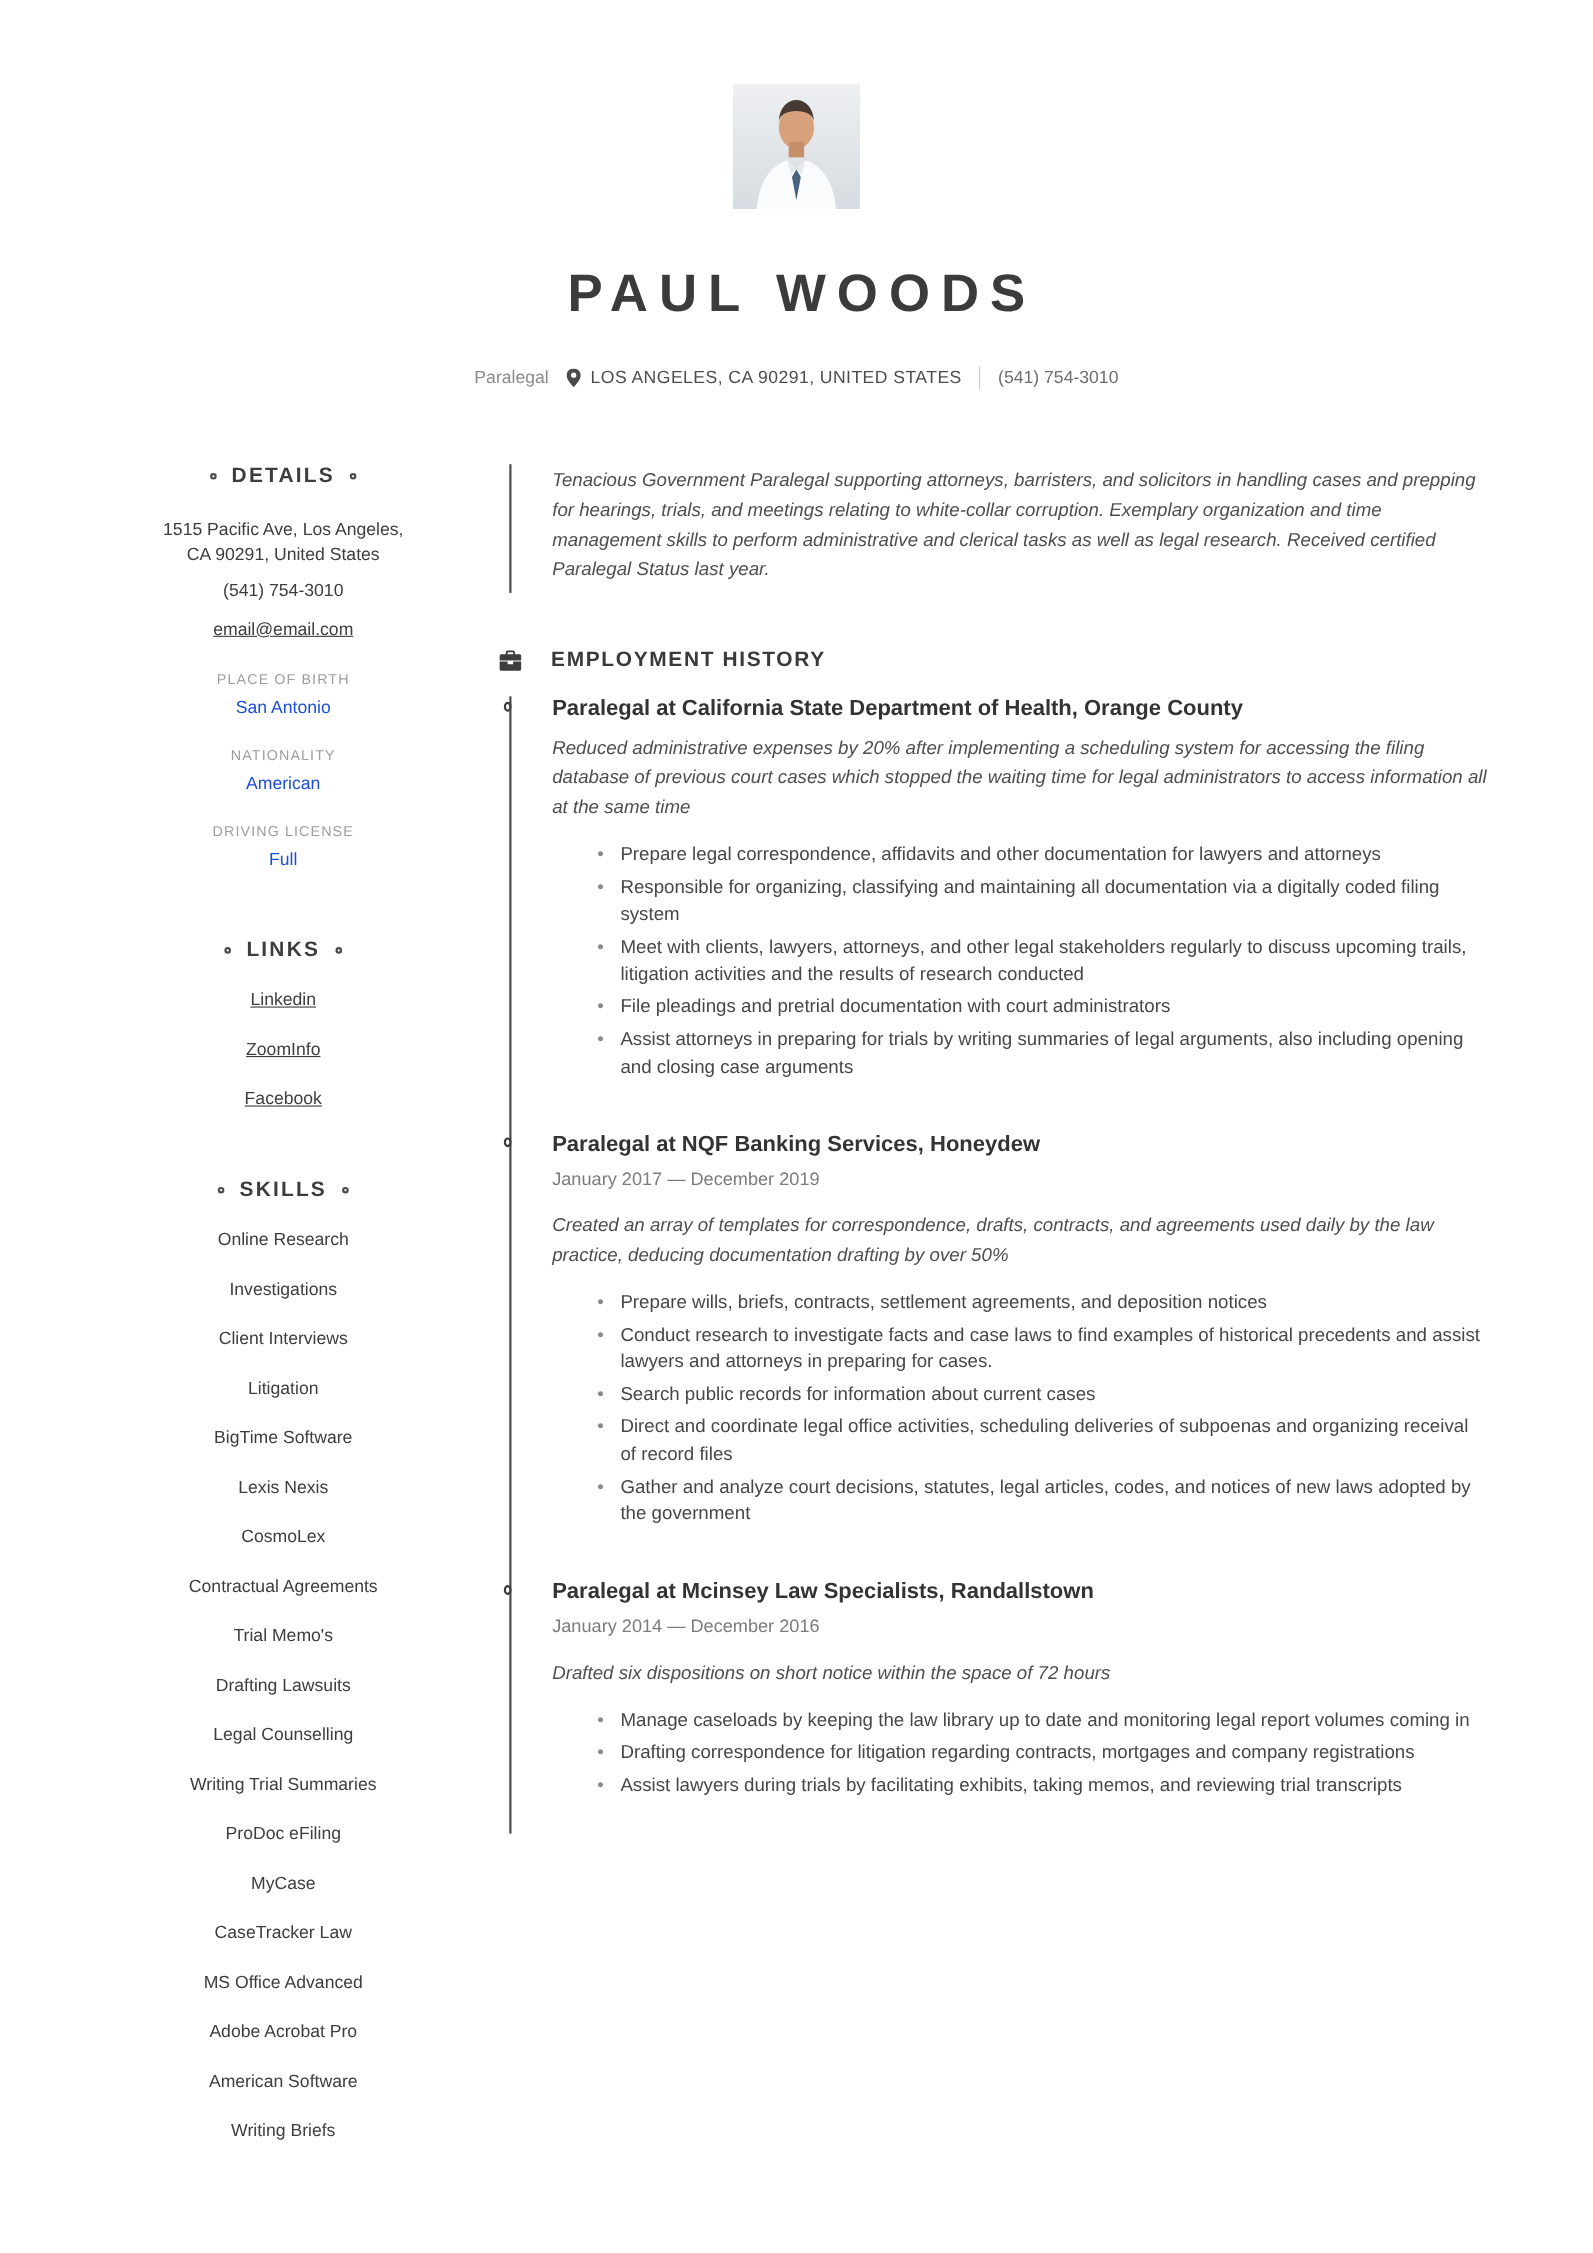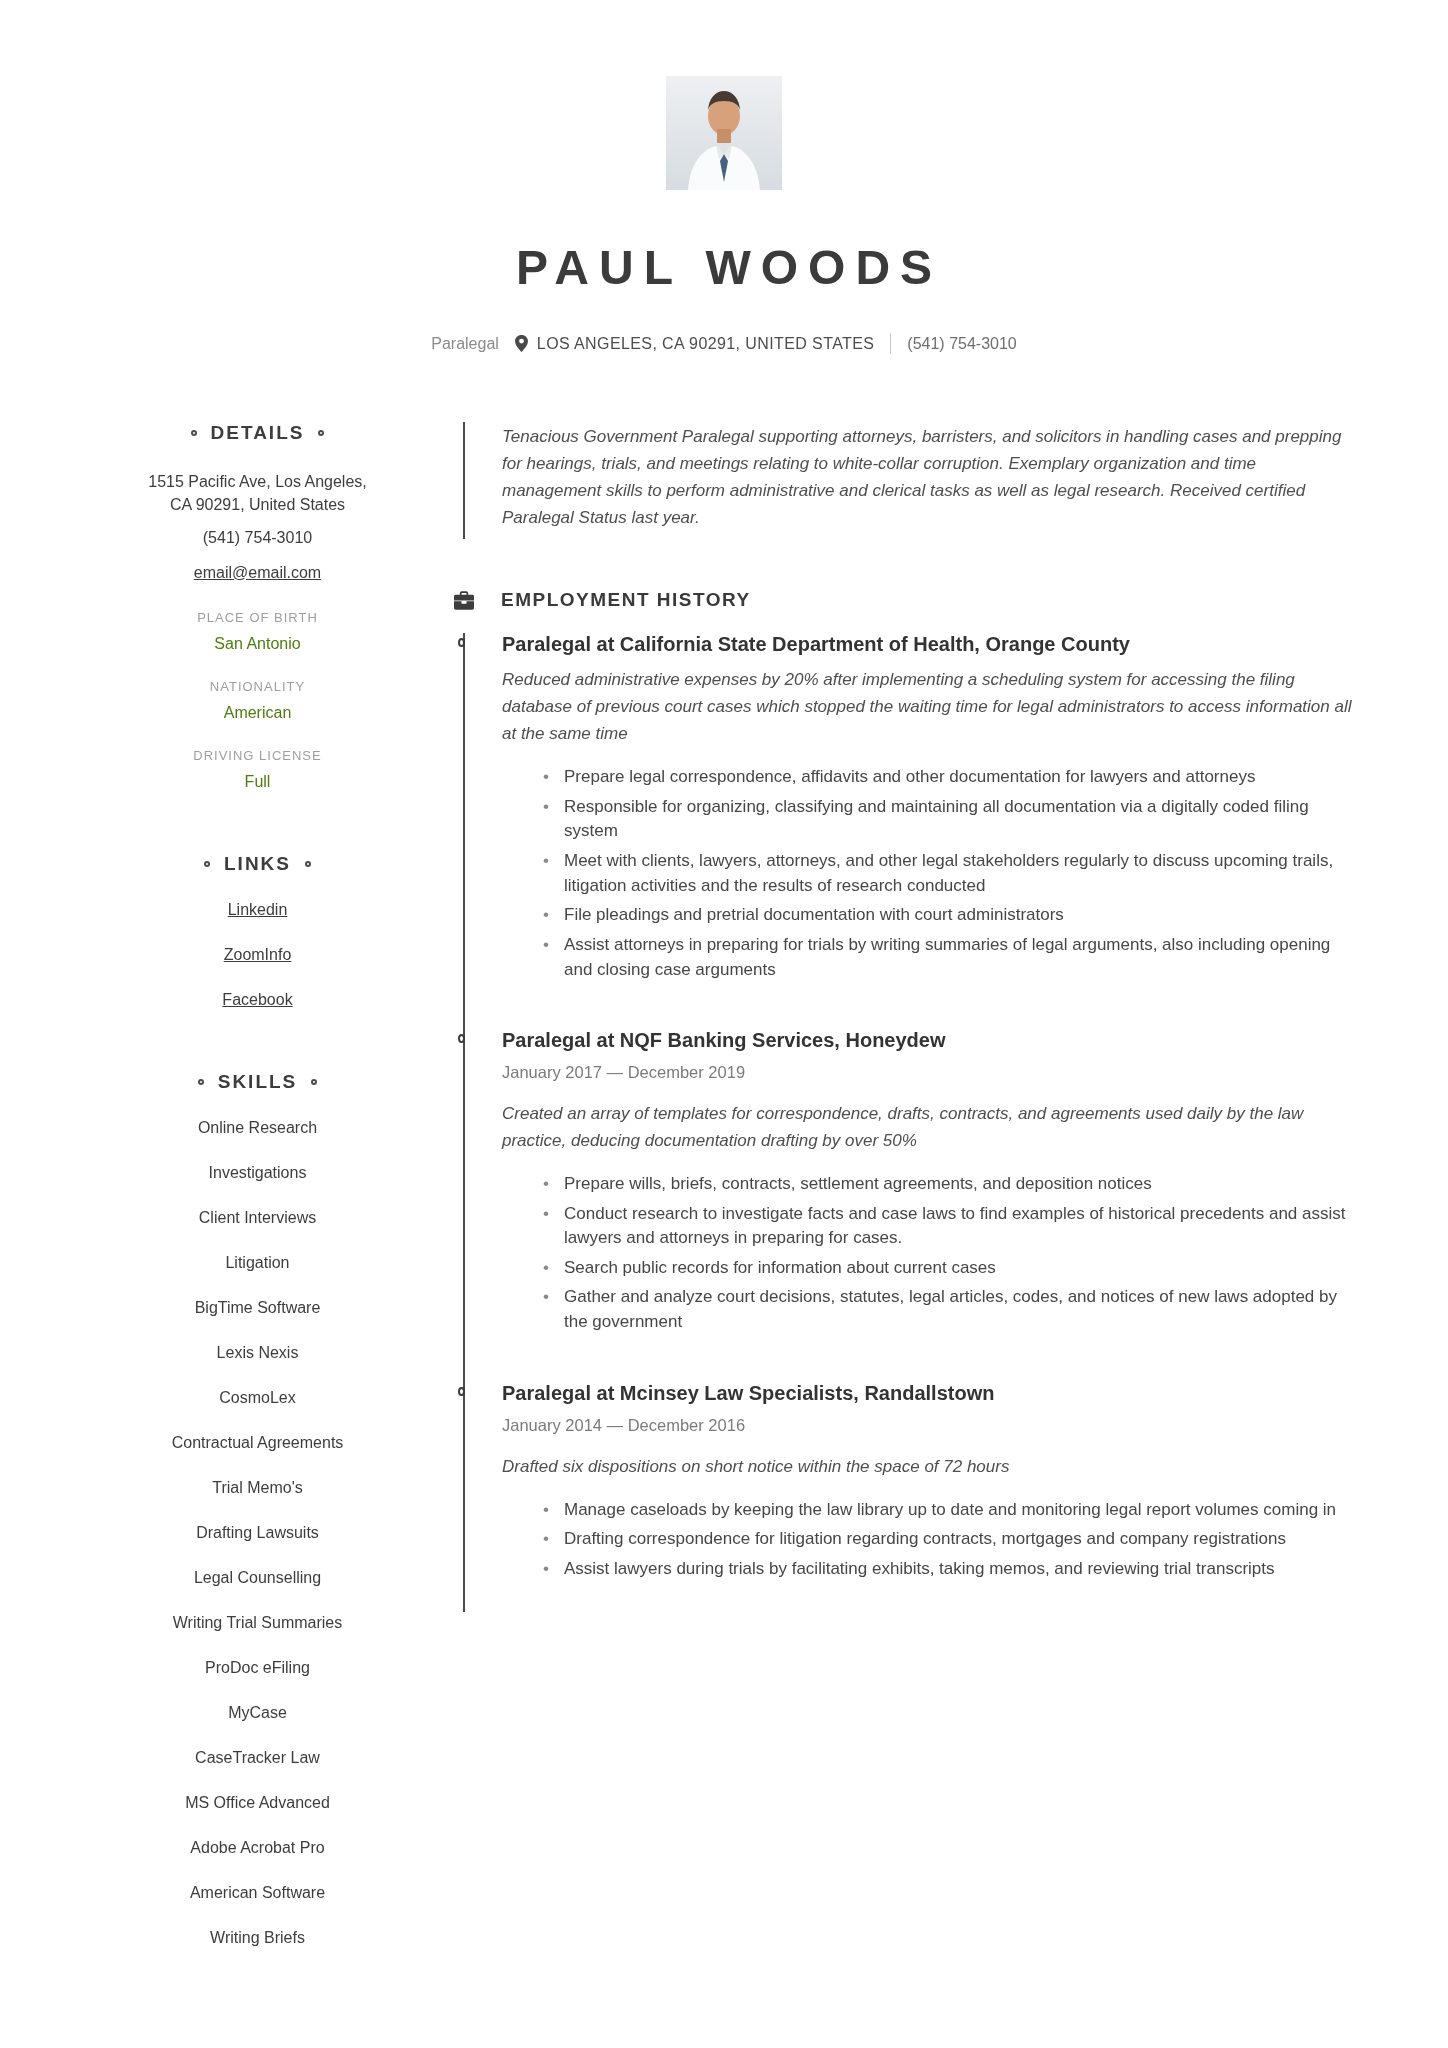--- a/index.html
+++ b/index.html
@@ -51,21 +51,21 @@
     font-size: 19px; font-weight: bold; letter-spacing: 2px;
     color: #3d3d3d; margin-bottom: 26px;
   }
   .side-title.mt { margin-top: 62px; }
   .ring { width: 6px; height: 6px; border: 2px solid #4c4c4c; border-radius: 50%; flex: none; }
   .address { max-width: 232px; margin: 0 auto 10px; font-size: 16px; line-height: 1.45; color: #3d3d3d; }
   .side-line { margin: 0 0 11px; font-size: 16px; color: #3d3d3d; line-height: 1.45; }
   a.side-link { color: #3d3d3d; text-decoration: underline; cursor: pointer; }
   .fgroup { margin-top: 26px; }
   .flabel { font-size: 13px; color: #9e9e9e; letter-spacing: 1px; margin-bottom: 10px; text-transform: uppercase; }
-  .fvalue { font-size: 16px; color: #4d7c0f; }
+  .fvalue { font-size: 16px; color: #1d4ed8; }
   .links-list p { margin: 0 0 27px; font-size: 16px; }
   .skills { list-style: none; margin: 0; padding: 0; }
   .skills li { font-size: 16px; color: #3d3d3d; margin-bottom: 27px; }
 
   
   .msec-head {
     display: flex; align-items: center; gap: 27px;
     margin-left: -9px; margin-bottom: 22px;
   }
   .msec-head h2 {
@@ -238,20 +238,21 @@
 
         <article class="job">
           <span class="marker"></span>
           <h3 class="job-title">Paralegal at  NQF Banking Services, Honeydew</h3>
           <div class="dates">January 2017 — December 2019</div>
           <p class="summary">Created an array of templates for correspondence, drafts, contracts, and agreements used daily by the law practice, deducing documentation drafting by over 50%</p>
           <ul class="bullets">
             <li>Prepare wills, briefs, contracts, settlement agreements, and deposition notices</li>
             <li>Conduct research to investigate facts and case laws to find examples of historical precedents and assist lawyers and attorneys in preparing for cases.</li>
             <li>Search public records for information about current cases</li>
+            <li>Direct and coordinate legal office activities, scheduling deliveries of subpoenas and organizing receival of record files</li>
             <li>Gather and analyze court decisions, statutes, legal articles, codes, and notices of new laws adopted by the government</li>
           </ul>
         </article>
 
         <article class="job">
           <span class="marker"></span>
           <h3 class="job-title">Paralegal at  Mcinsey Law Specialists, Randallstown</h3>
           <div class="dates">January 2014 — December 2016</div>
           <p class="summary">Drafted six dispositions on short notice within the space of 72 hours</p>
           <ul class="bullets">

